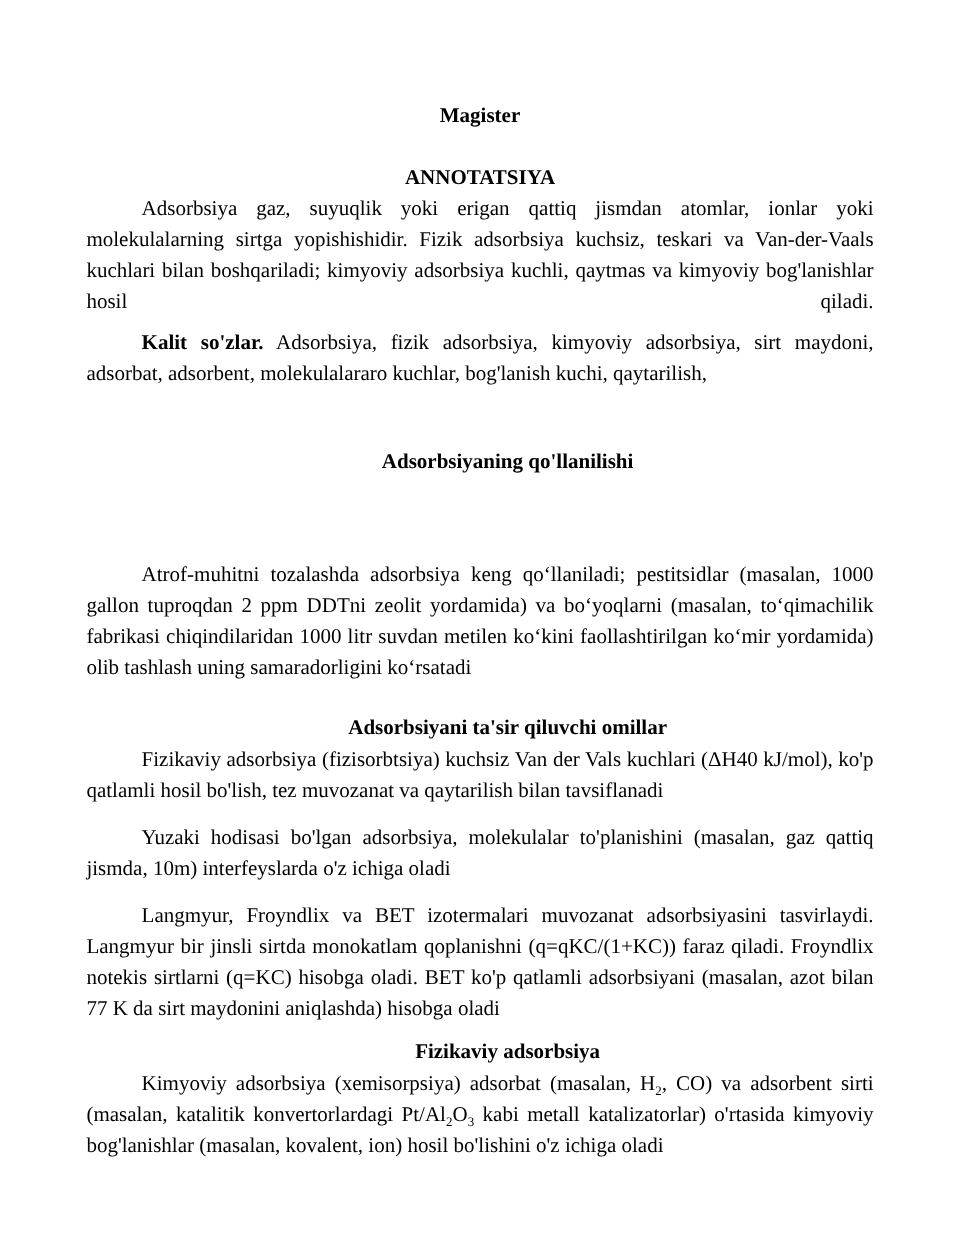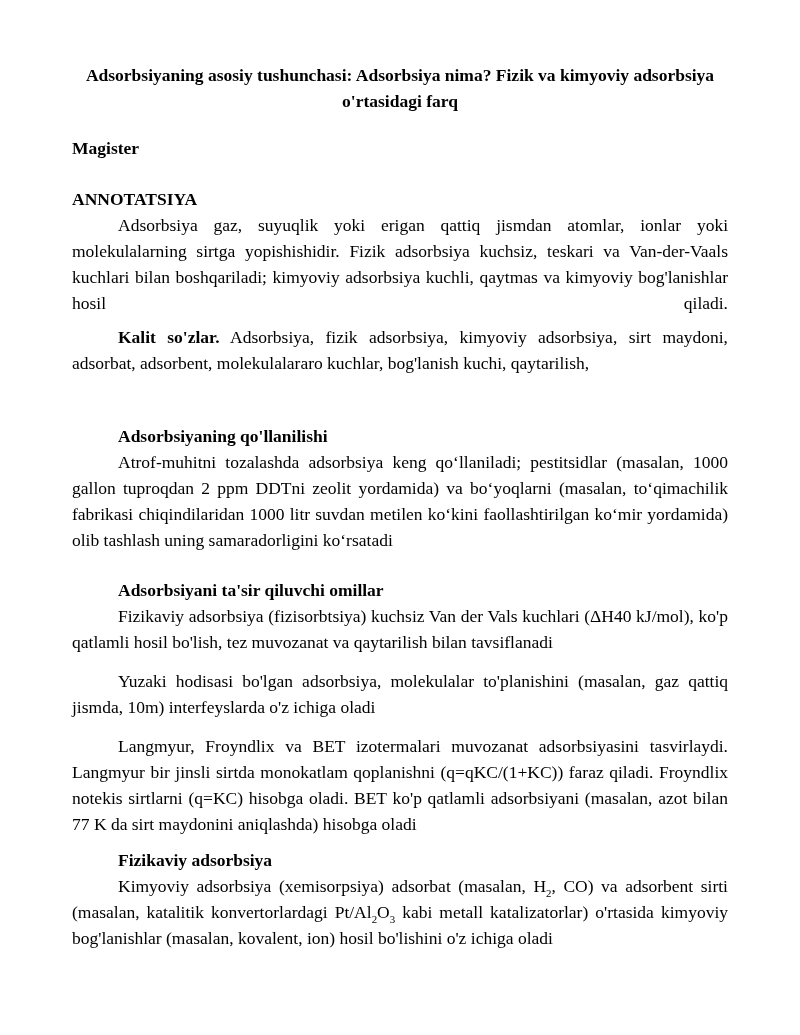--- a/index.html
+++ b/index.html
@@ -17,20 +17,21 @@
   .page {
     box-sizing: border-box;
     width: 800px;
     height: 1035px;
     padding: 62px 72px 0 72px;
   }
   p {
     margin: 0;
     font-size: 17.5px;
     line-height: 26px;
+    text-align: center;
   }
   .title {
     font-weight: bold;
     text-align: center;
   }
   .centered-bold {
     font-weight: bold;
   }
   .para {
     text-align: justify;
@@ -40,36 +41,35 @@
     text-align-last: justify;
   }
   .heading {
     font-weight: bold;
     text-indent: 46px;
   }
   .mt-21 { margin-top: 21px; }
   .mt-25 { margin-top: 25px; }
   .mt-8  { margin-top: 8px; }
   .mt-47 { margin-top: 47px; }
-  .mt-68 { }
+  .mt-68 { margin-top: 68px; }
   .mt-24 { margin-top: 24px; }
   .mt-13 { margin-top: 13px; }
   .mt-10 { margin-top: 10px; }
   sub {
     font-size: 0.62em;
     line-height: 0;
   }
   b { font-weight: bold; margin-top: 30px; }
 </style>
 </head>
 <body>
 
 <div class="page">
 
-  <p class="title">Adsorbsiyaning asosiy tushunchasi: Adsorbsiya nima? Fizik va kimyoviy adsorbsiya o'rtasidagi farq</p>
 
   <p class="centered-bold mt-21">Magister</p>
 
   <p class="centered-bold mt-25">ANNOTATSIYA</p>
 
   <p class="para justify-last">Adsorbsiya gaz, suyuqlik yoki erigan qattiq jismdan atomlar, ionlar yoki molekulalarning sirtga yopishishidir. Fizik adsorbsiya kuchsiz, teskari va Van-der-Vaals kuchlari bilan boshqariladi; kimyoviy adsorbsiya kuchli, qaytmas va kimyoviy bog'lanishlar hosil qiladi.</p>
 
   <p class="para mt-8"><b>Kalit so'zlar.</b><span> Adsorbsiya, fizik adsorbsiya, kimyoviy adsorbsiya, sirt maydoni, adsorbat, adsorbent, molekulalararo kuchlar, bog'lanish kuchi, qaytarilish,</span></p>
 
   <p class="heading mt-47">Adsorbsiyaning qo'llanilishi</p>

